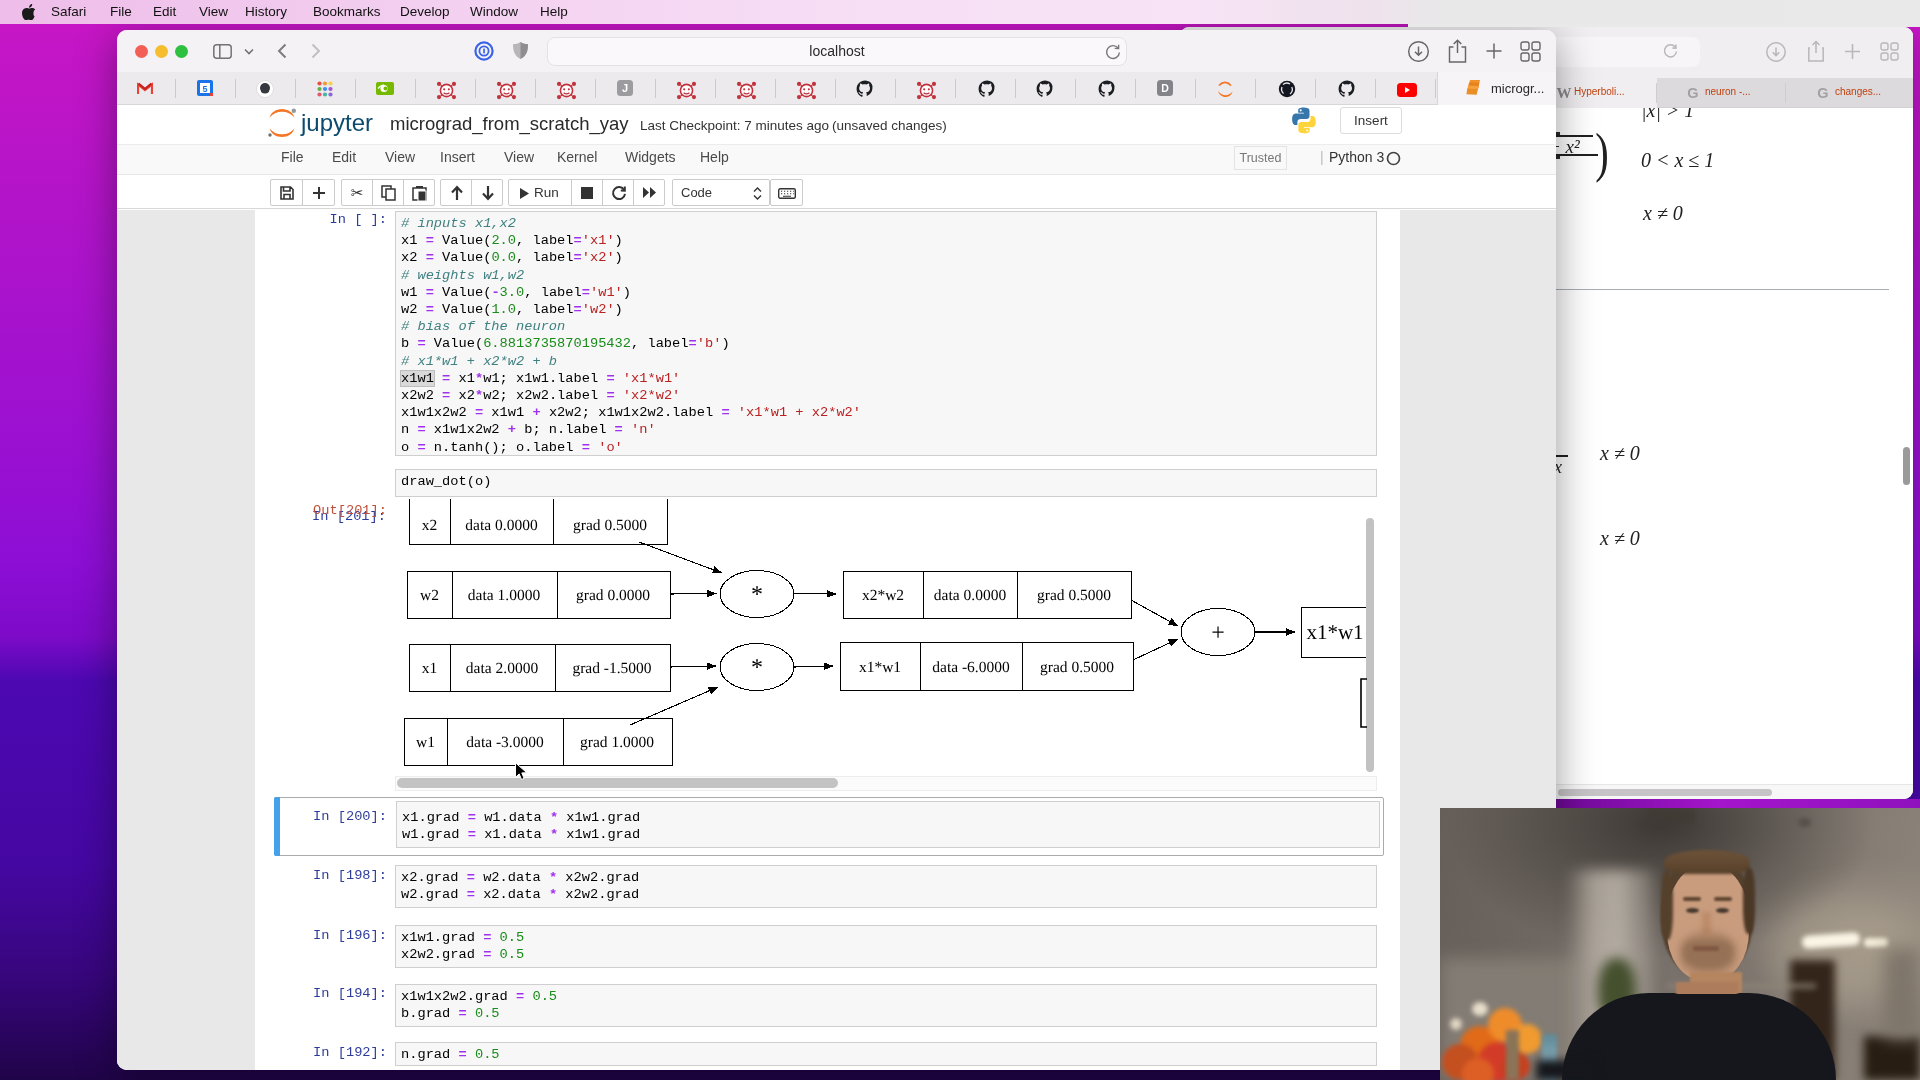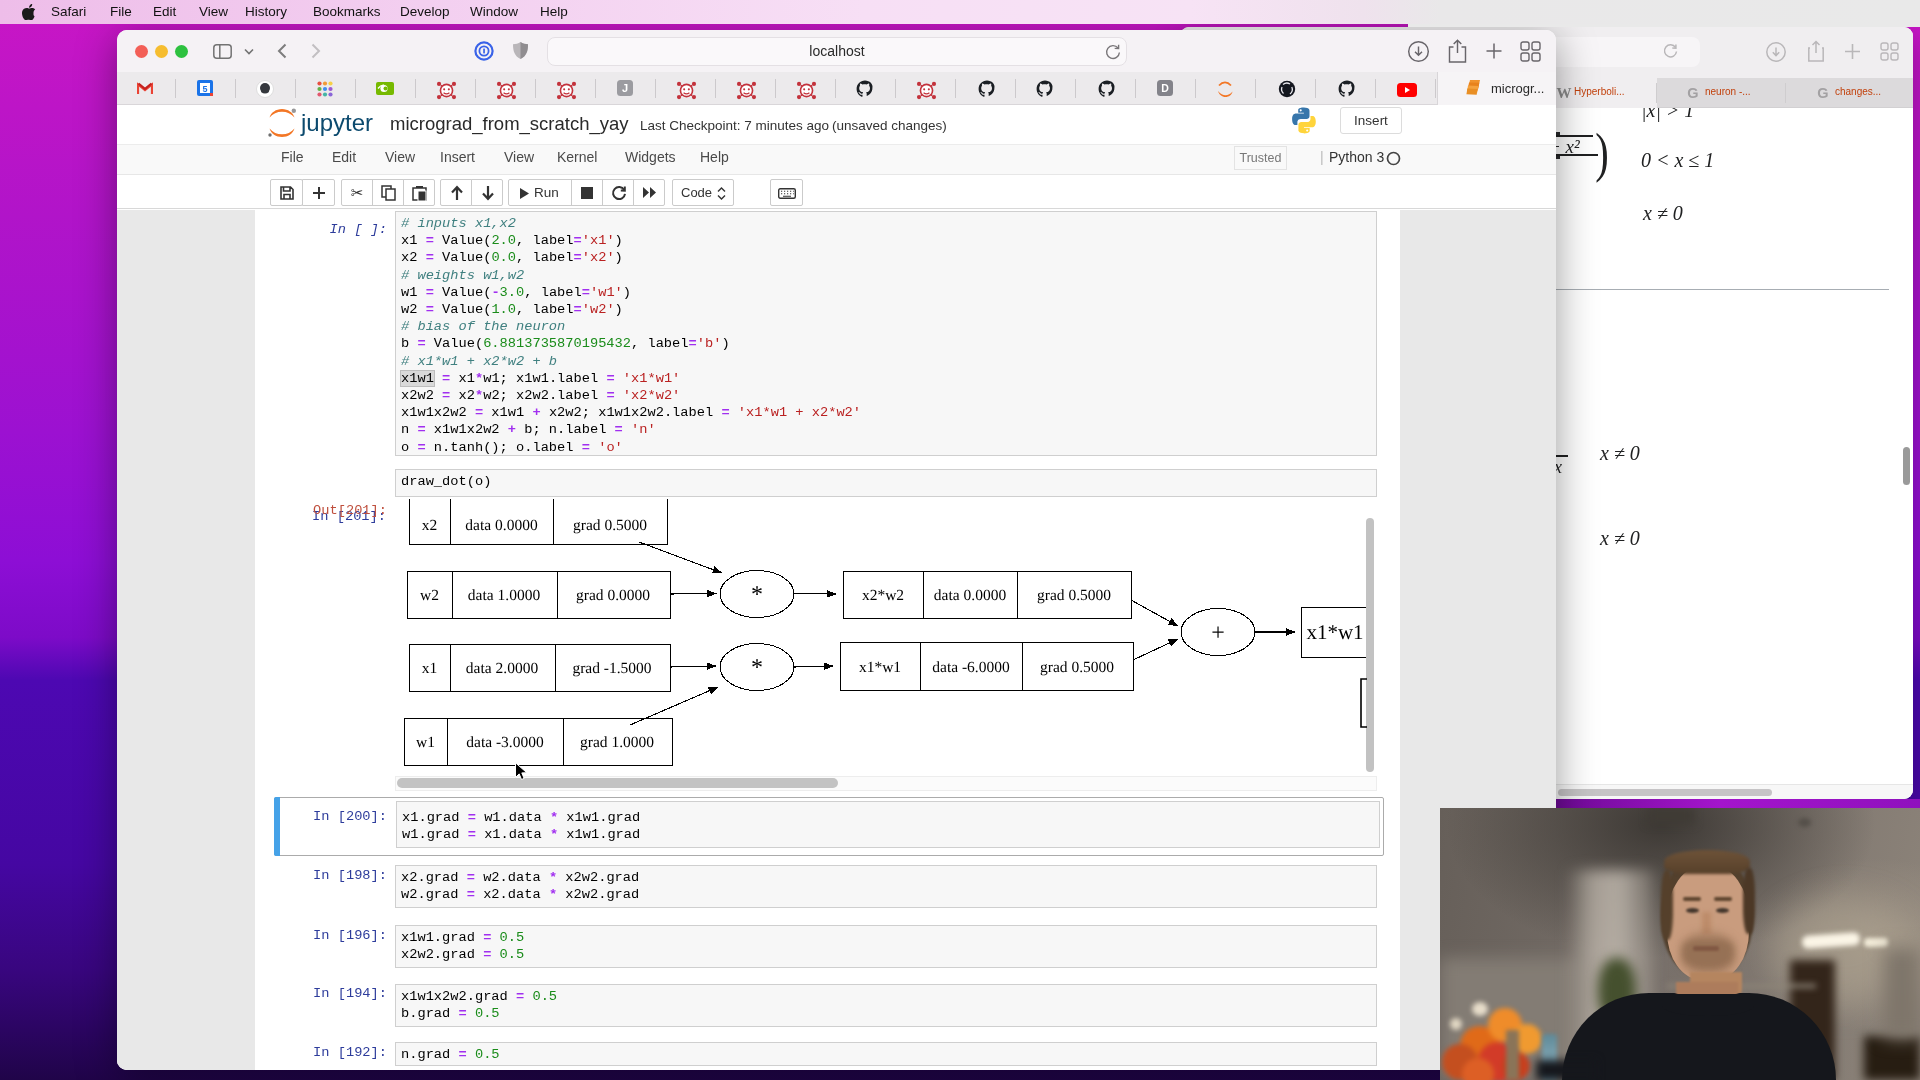--- a/index.html
+++ b/index.html
@@ -477,37 +477,37 @@
         <svg style="margin:5px 0 0 8px;" width="16" height="16" viewBox="0 0 16 16">
             <path d="M13.2 5 A6 6 0 1 0 14 8.8" fill="none" stroke="#333" stroke-width="2"></path>
             <path d="M13.8 1.6 L13.8 5.6 L9.8 5.4" fill="none" stroke="#333" stroke-width="2"></path>
           </svg>
       </div>
       <div class="tbtn" style="left:516px;width:32px;border-radius:0 2px 2px 0;">
         <svg style="margin:6px 0 0 8px;" width="16" height="13" viewBox="0 0 16 13">
             <path d="M1 1 L7 6.5 L1 12 Z M8 1 L14 6.5 L8 12 Z" fill="#333"></path>
           </svg>
       </div>
-      <div class="tbtn" style="left:555px;width:62px;border-radius:2px;font-size:13px;">
+      <div class="tbtn" style="left:555px;width:98px;border-radius:2px;font-size:13px;">
         <span style="margin:5px 0 0 8px;display:inline-block;">Code</span>
         <svg style="position:absolute;right:7px;top:7px;" width="9" height="13" viewBox="0 0 9 13">
             <path d="M1 4.5 L4.5 1 L8 4.5 M1 8.5 L4.5 12 L8 8.5" fill="none" stroke="#333" stroke-width="1.4"></path>
           </svg>
       </div>
       <div class="tbtn" style="left:653px;width:33px;border-radius:2px;">
         <svg style="margin:8px 0 0 7px;" width="18" height="11" viewBox="0 0 18 11">
             <rect x=".7" y=".7" width="16.6" height="9.6" rx="1.5" fill="none" stroke="#333" stroke-width="1.4"></rect>
             <path d="M3 3.2 H4.2 M6 3.2 H7.2 M9 3.2 H10.2 M12 3.2 H13.2 M15 3.2 H15.8 M3 5.7 H4.2 M6 5.7 H7.2 M9 5.7 H10.2 M12 5.7 H13.2 M15 5.7 H15.8 M5 8.2 H13" stroke="#333" stroke-width="1.1"></path>
           </svg>
       </div>
     </div>
     <div id="gutter"></div>
     <div style="position:absolute;left:1283px;top:105px;width:156px;height:860px;background:#e8e8e8;"></div>
     <div id="cells">
-<div class="prompt" style="left:115px;top:117px;font-style:italic;">In [ ]:</div>
+<div class="prompt" style="left:115px;top:107px;">In [ ]:</div>
 <div class="inputbox" style="top:106px;height:245px;">
           <pre><span class="c"># inputs x1,x2</span>
 x1 <span class="o">=</span> Value(<span class="n">2.0</span>, label<span class="o">=</span><span class="s">'x1'</span>)
 x2 <span class="o">=</span> Value(<span class="n">0.0</span>, label<span class="o">=</span><span class="s">'x2'</span>)
 <span class="c"># weights w1,w2</span>
 w1 <span class="o">=</span> Value(<span class="o">-</span><span class="n">3.0</span>, label<span class="o">=</span><span class="s">'w1'</span>)
 w2 <span class="o">=</span> Value(<span class="n">1.0</span>, label<span class="o">=</span><span class="s">'w2'</span>)
 <span class="c"># bias of the neuron</span>
 b <span class="o">=</span> Value(<span class="n">6.8813735870195432</span>, label<span class="o">=</span><span class="s">'b'</span>)
 <span class="c"># x1*w1 + x2*w2 + b</span>

